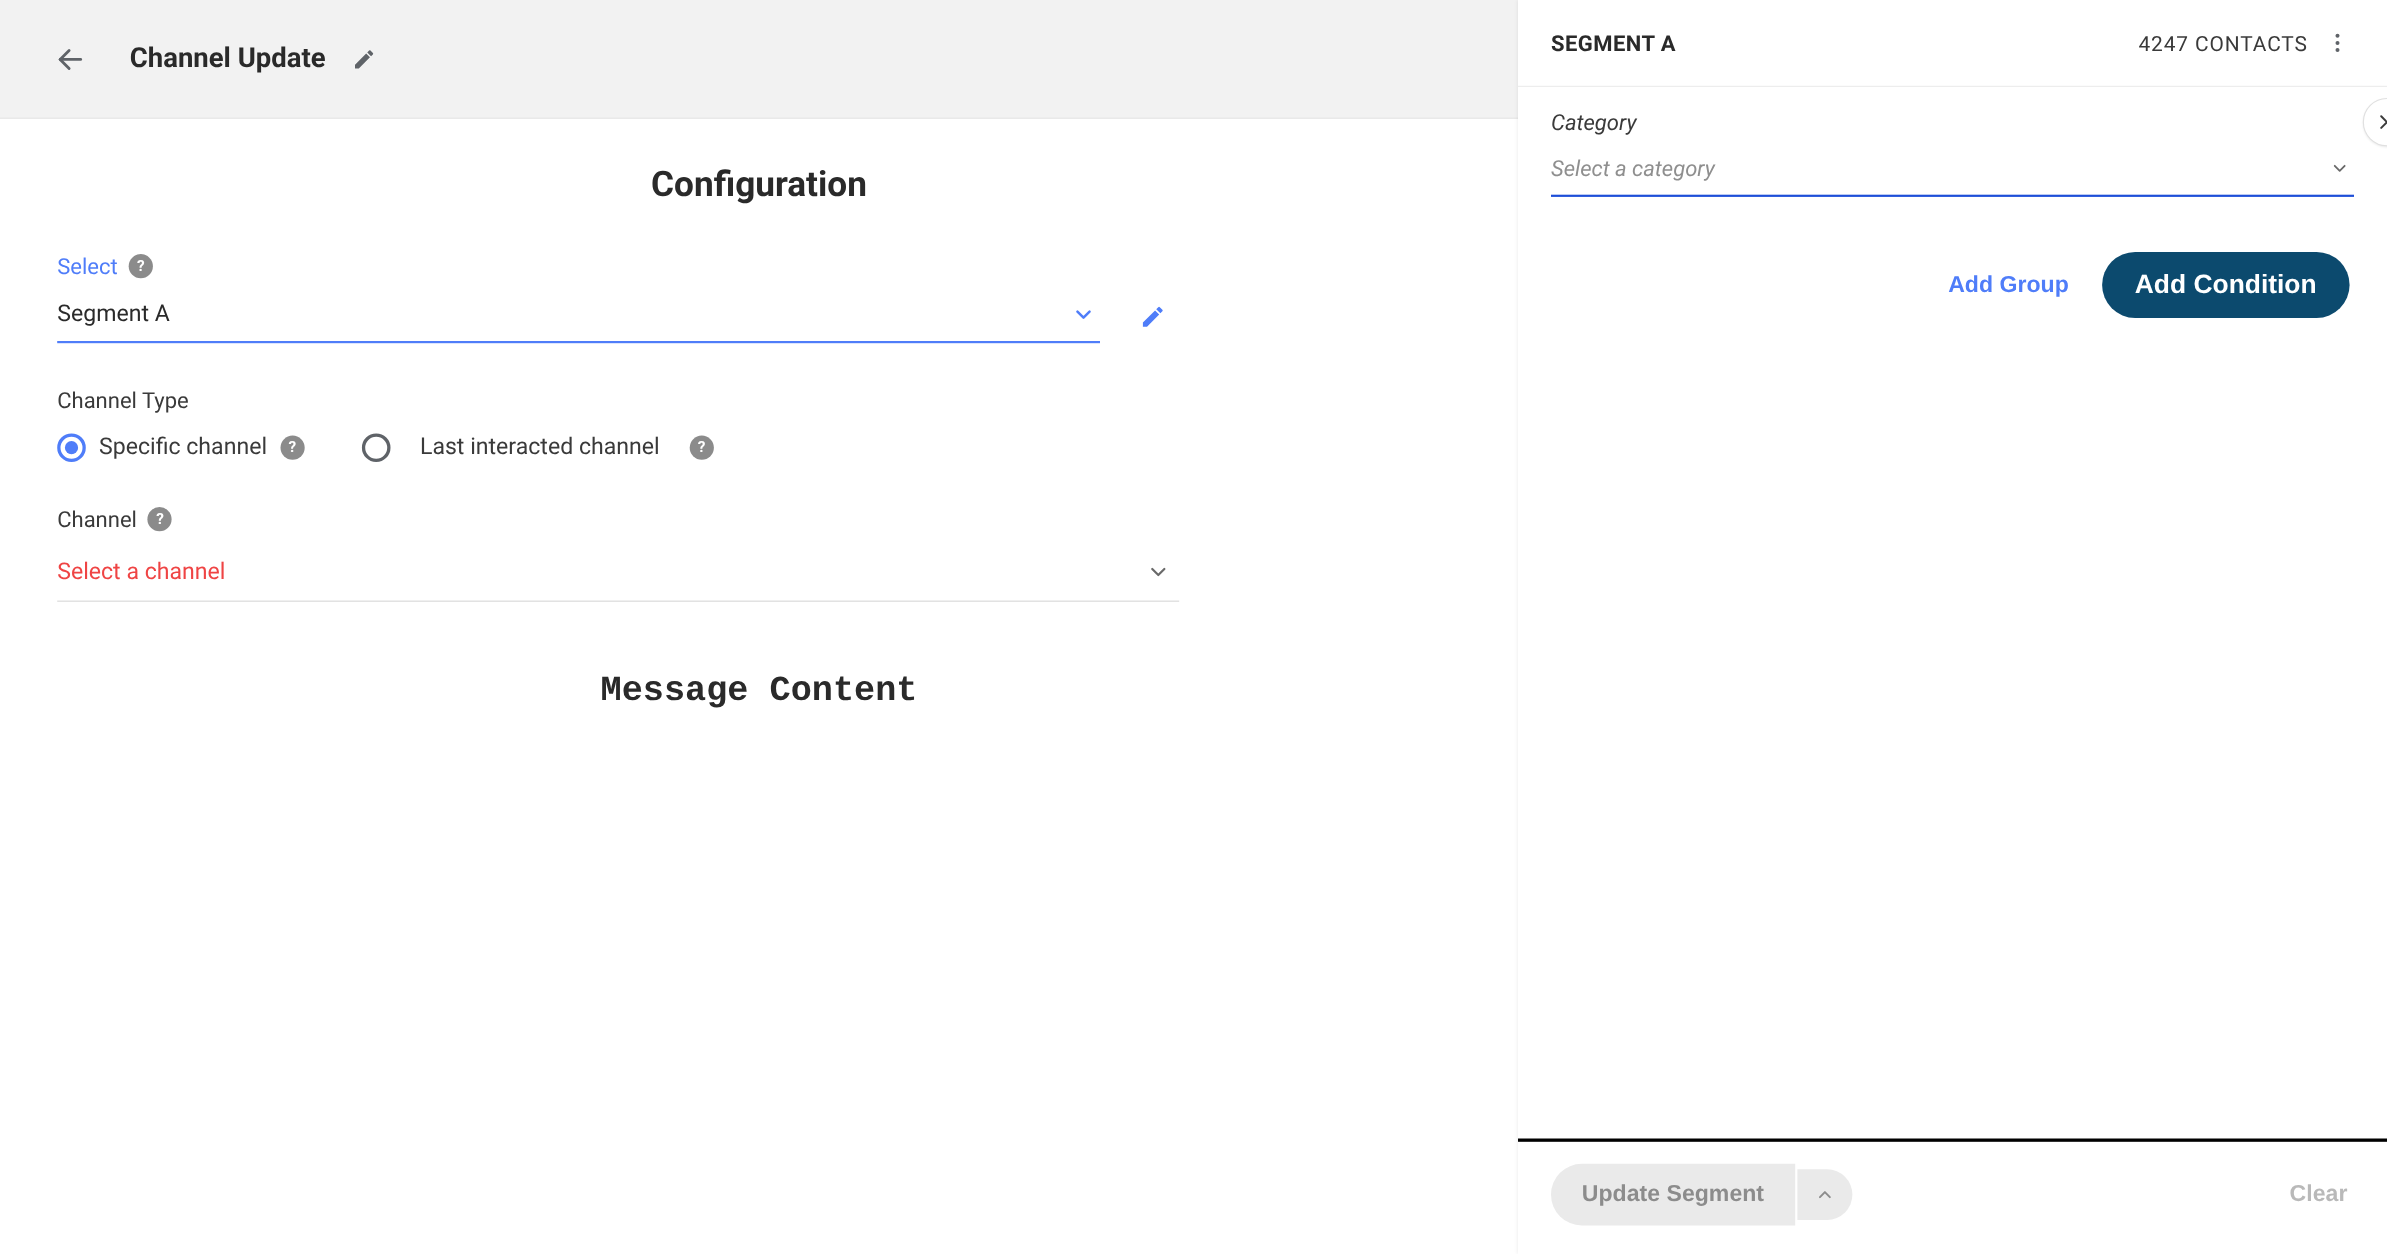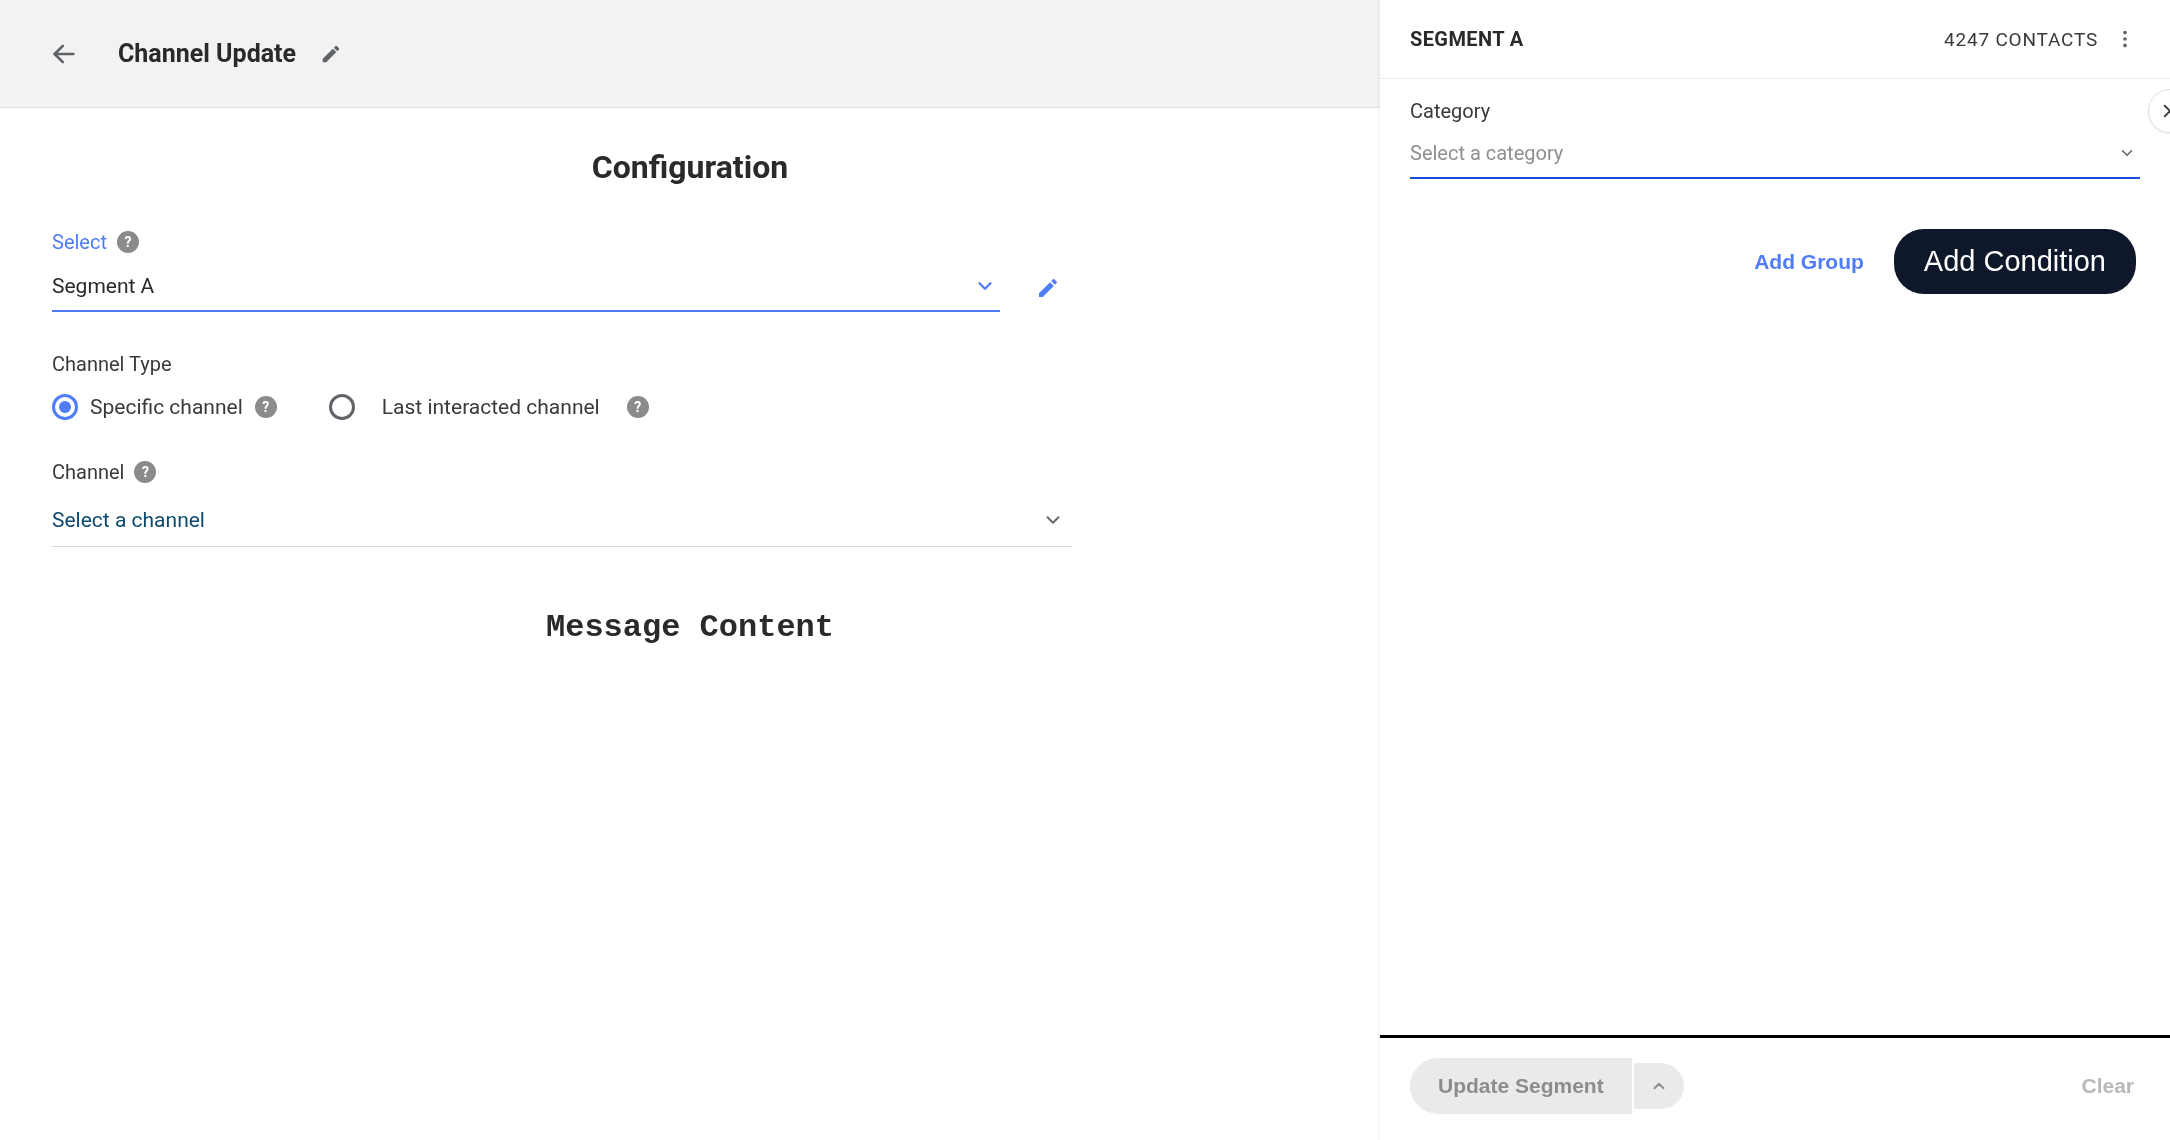--- a/index.html
+++ b/index.html
@@ -85,21 +85,21 @@
     border-color:#4f7df9;
   }
   .radio-dot { width:12px; height:12px; border-radius:50%; background:#4f7df9; }
   .radio-label { font-size:21px; color:#3a3a3a; }
   
   .plain-select {
     width:1020px;
     border-bottom: 1px solid #d6d6d6;
     padding: 14px 8px 14px 0;
     font-size: 21px;
-    color:#0c4a6e;
+    color:#ef4444;
     display:flex; align-items:center; justify-content:space-between;
     cursor:pointer;
   }
   .plain-chevron { color:#6a6a6a; display:flex; }
   .h-msg {
     font-size: 32px;
     font-weight: 700;
     margin: 62px 0 0 0;
     font-family: Liberation Mono, monospace;
   }
@@ -119,21 +119,21 @@
     padding: 24px 30px;
     border-bottom:1px solid #ececec;
   }
   .rp-title { font-size:20px; font-weight:700; letter-spacing:0.4px; color:#2a2a2a; }
   .rp-right { display:flex; align-items:center; gap:12px; }
   .rp-contacts { font-size:19px; letter-spacing:0.8px; color:#3a3a3a; }
   .kebab { color:#5f6368; cursor:pointer; display:flex; padding:4px; }
 
   .rp-body { padding: 20px 30px 0 30px; flex:1; position:relative; }
   .rp-fields { display:flex; gap:30px; }
-  .rp-field { flex:1; }
+  .rp-field { flex:1;font-style:italic; }
   .rp-field-label { font-size:20px; color:#3a3a3a; margin-bottom:6px; }
   .rp-select {
     border-bottom: 2px solid #1d4ed8;
     padding: 12px 4px 12px 0;
     font-size: 20px;
     color:#8f8f8f;
     display:flex; align-items:center; justify-content:space-between;
     cursor:pointer;
   }
   .rp-chevron { color:#6a6a6a; display:flex; }
@@ -155,23 +155,23 @@
     gap:22px;
     margin-top:50px;
     padding-right:4px;
   }
   .link-btn {
     background:none; border:none; cursor:pointer;
     font-size:21px; font-weight:600; color:#4f7df9;
     padding:10px 8px;
   }
   .primary-btn {
-    background:#0f172a; color:#fff;
+    background:#0c4a6e; color:#fff;
     border:none; cursor:pointer;
-    font-size:29px; font-weight:400;
+    font-size:24px; font-weight:700;
     padding:16px 30px;
     border-radius:30px;
   }
 
   .rp-footer {
     border-top:3px solid #000000;
     padding: 20px 30px 26px 30px;
     display:flex; align-items:center; justify-content:space-between;
   }
   .update-seg-wrap { display:flex; align-items:center; }

